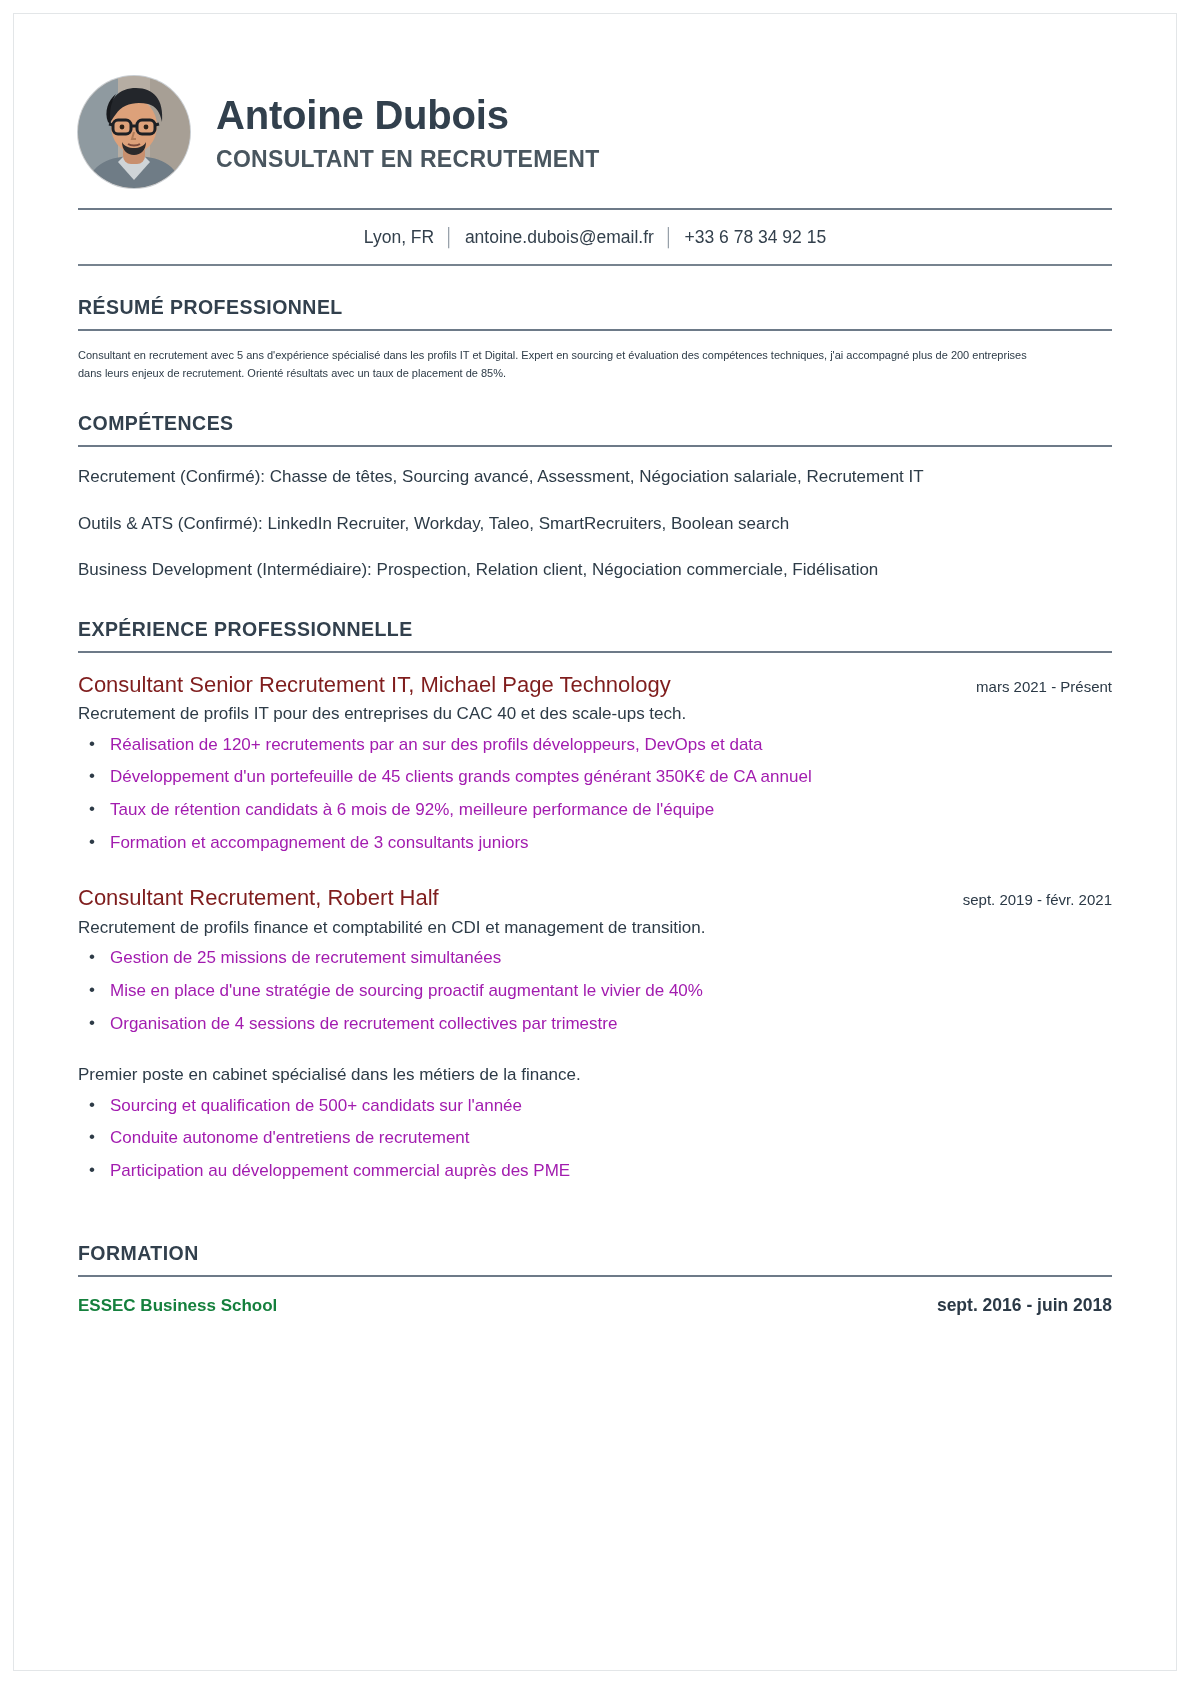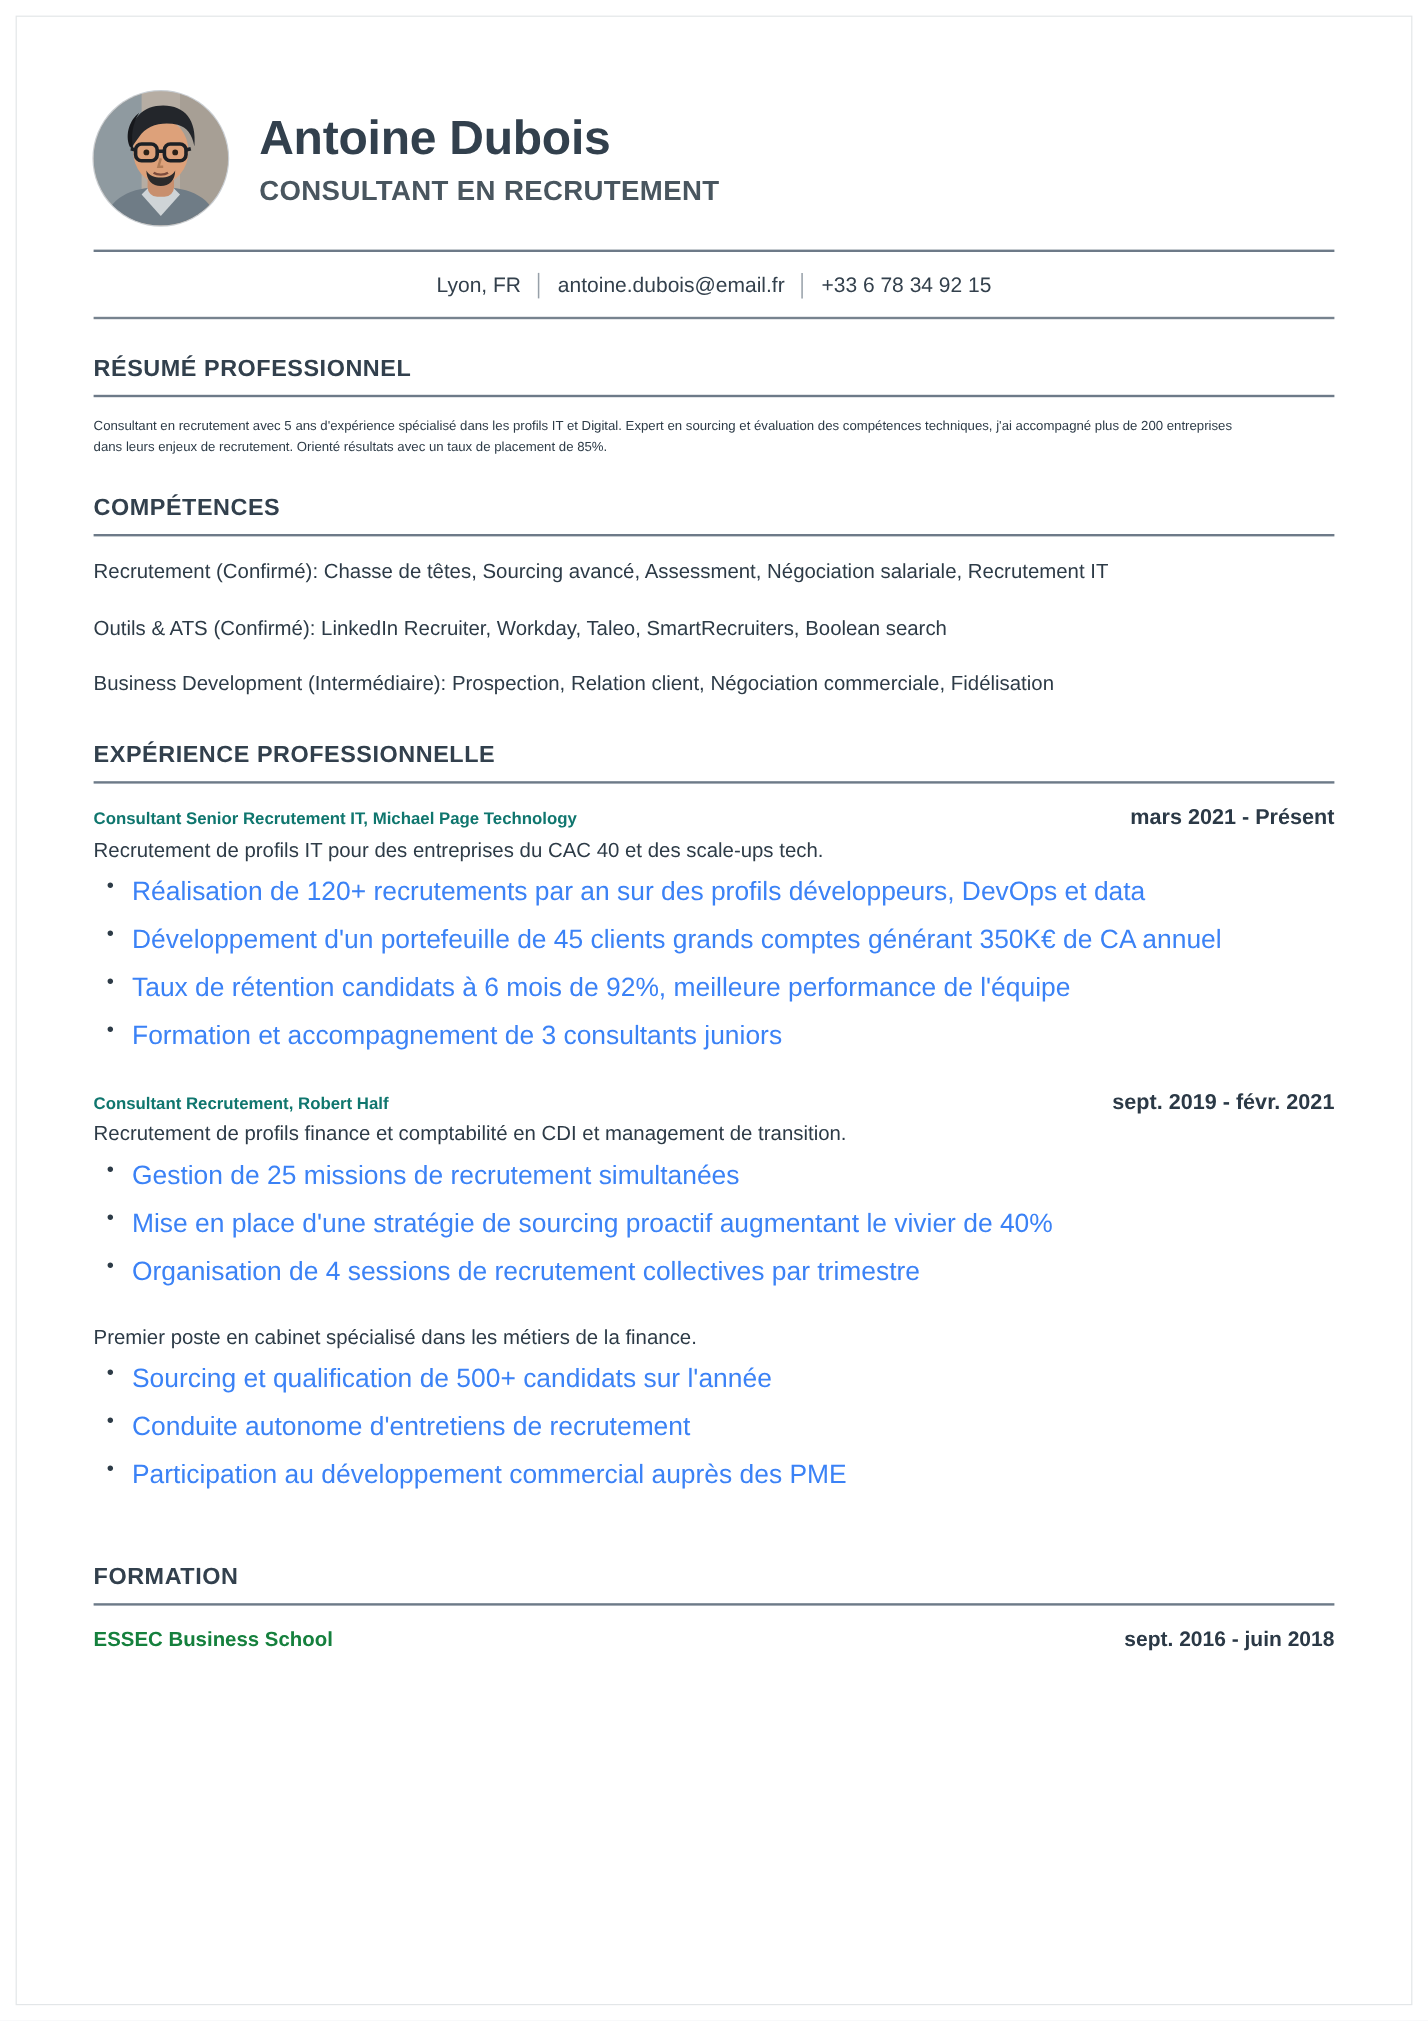--- a/index.html
+++ b/index.html
@@ -127,47 +127,47 @@
   
   .job { margin-bottom: 27px; }
   .job:last-child { margin-bottom: 0; }
   .job-head {
     display: flex;
     align-items: baseline;
     justify-content: space-between;
     gap: 18px;
   }
   .job-role {
-    font-size: 14px;
-    font-weight: bold;
-    color: #0f766e;
+    font-size: 22px;
+    font-weight: normal;
+    color: #7f1d1d;
     line-height: 1.42;
   }
   .job-dates {
-    font-size: 18px;
-    font-weight: bold;
+    font-size: 15px;
+    font-weight: normal;
     color: #2b3946;
     white-space: nowrap;
     line-height: 1.42;
   }
   .job-desc {
     font-size: 17px;
     color: #2d3b47;
     line-height: 1.45;
     margin: 2px 0 6px 0;
   }
   ul.bullets {
     list-style: none;
     margin: 0;
     padding: 0;
   }
   ul.bullets li {
     position: relative;
-    font-size: 22px;
-    color: #3b82f6;
+    font-size: 17px;
+    color: #a21caf;
     line-height: 1.45;
     padding: 0 0 8px 32px;
   }
   ul.bullets li:last-child { padding-bottom: 0; }
   ul.bullets li::before {
     content: "•";
     position: absolute;
     left: 11px;
     top: -1px;
     color: #2d3b47;

